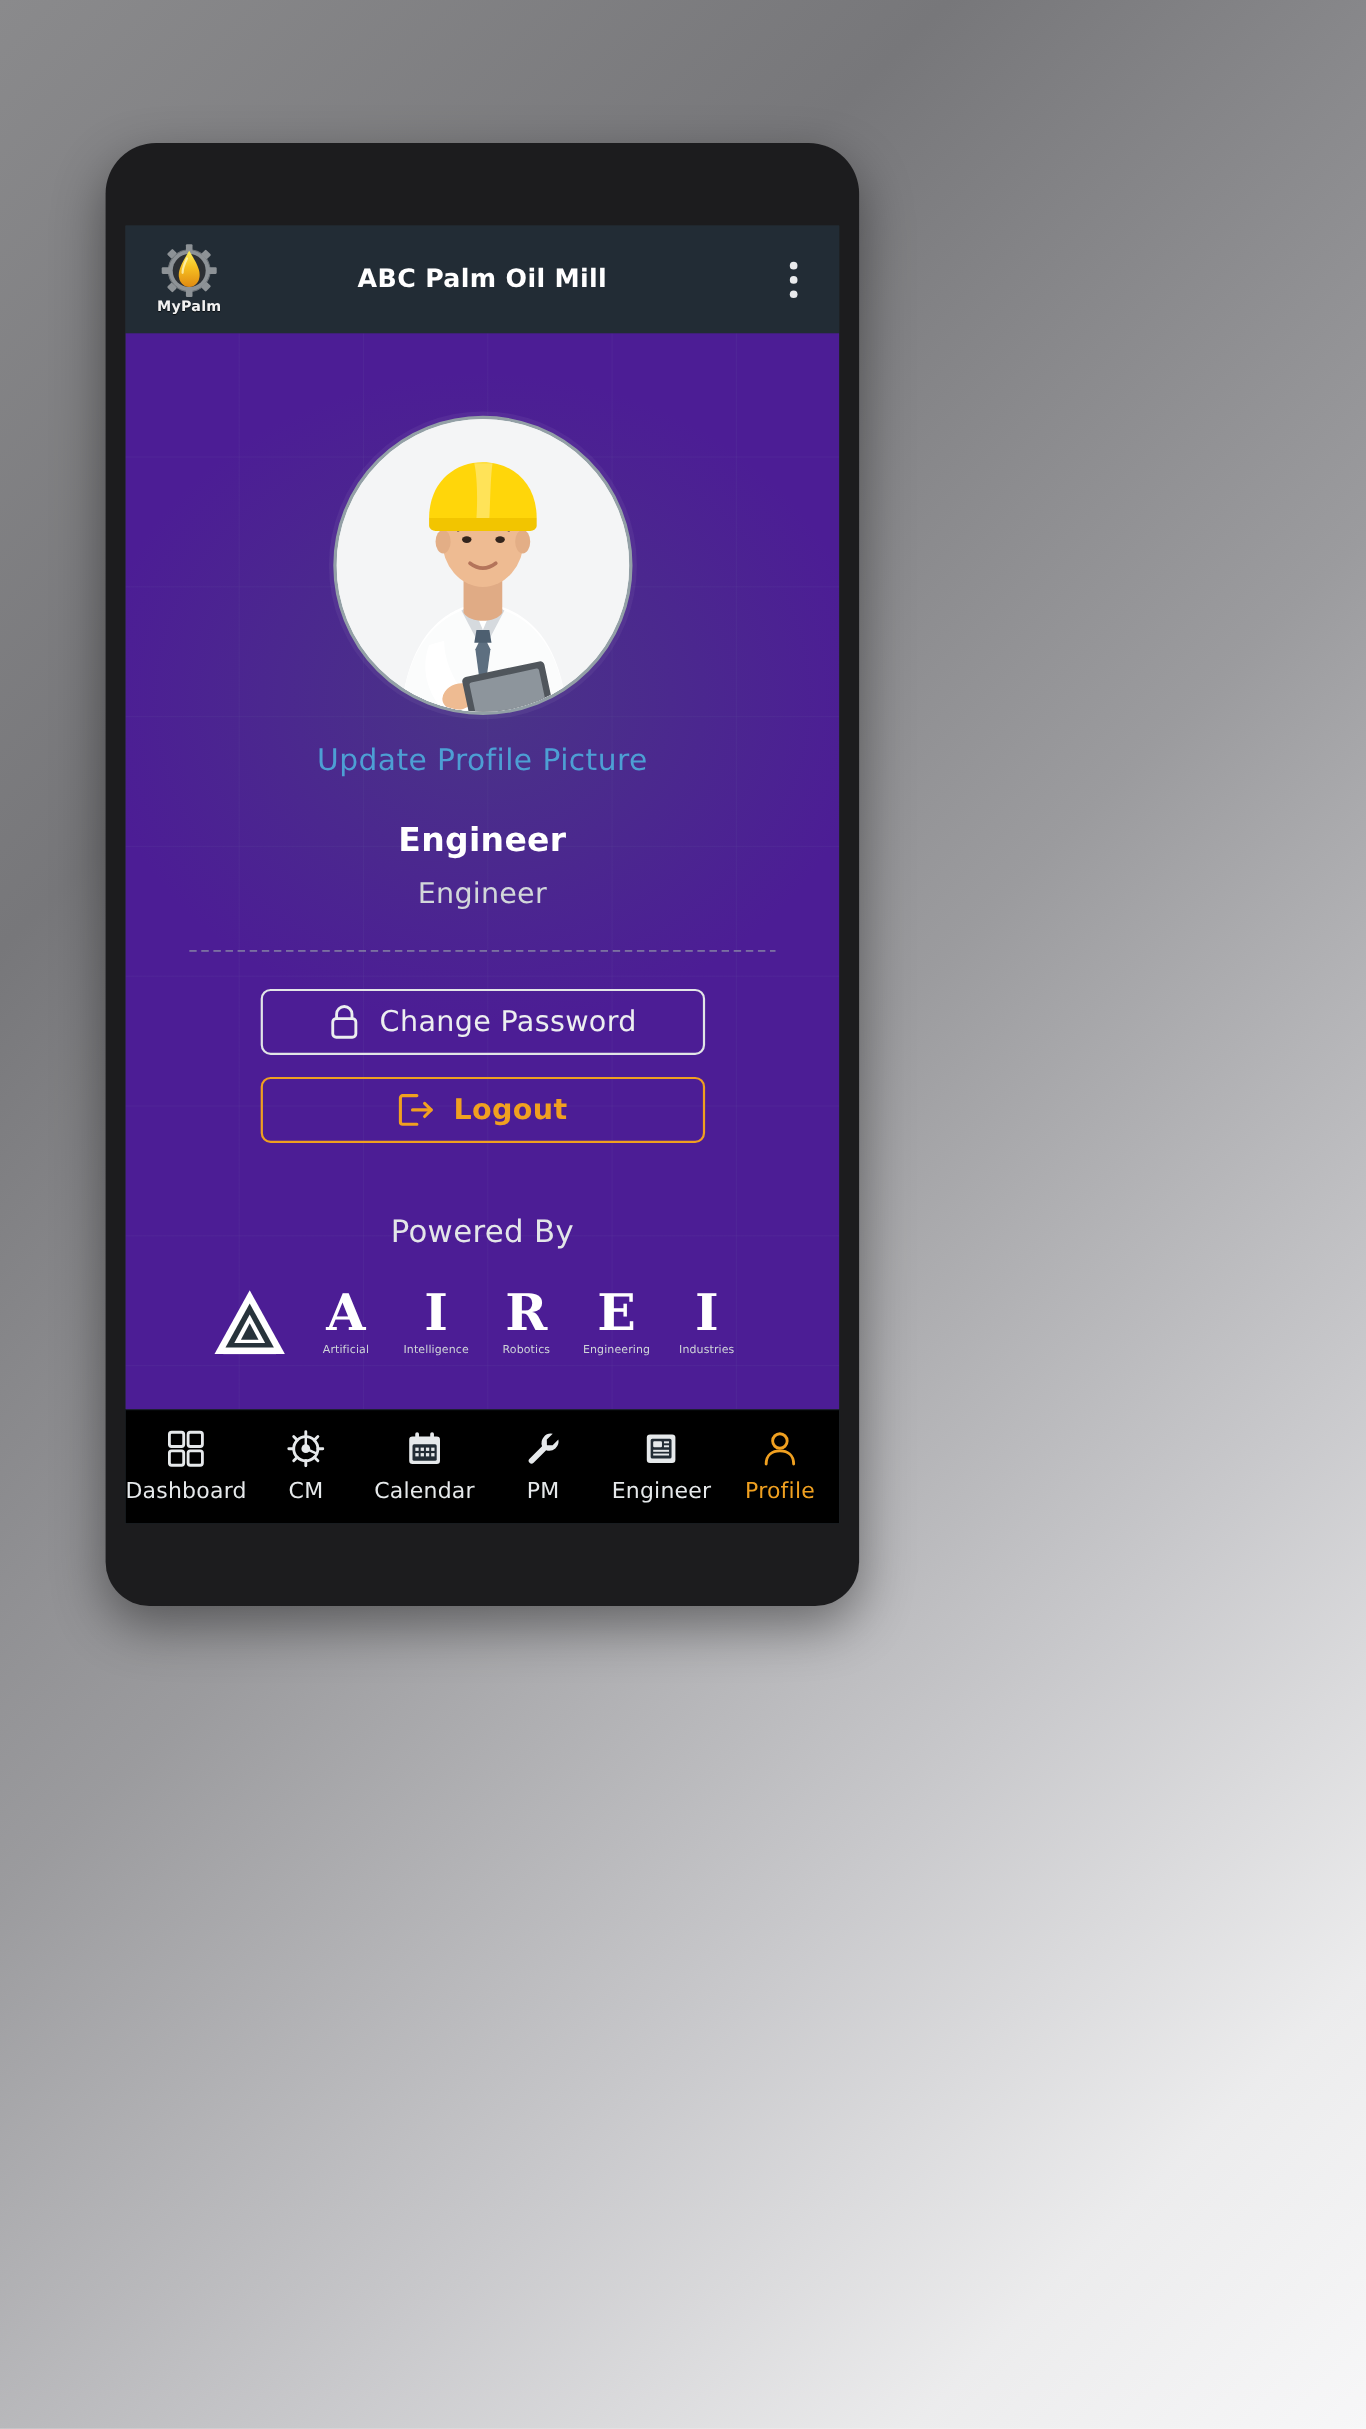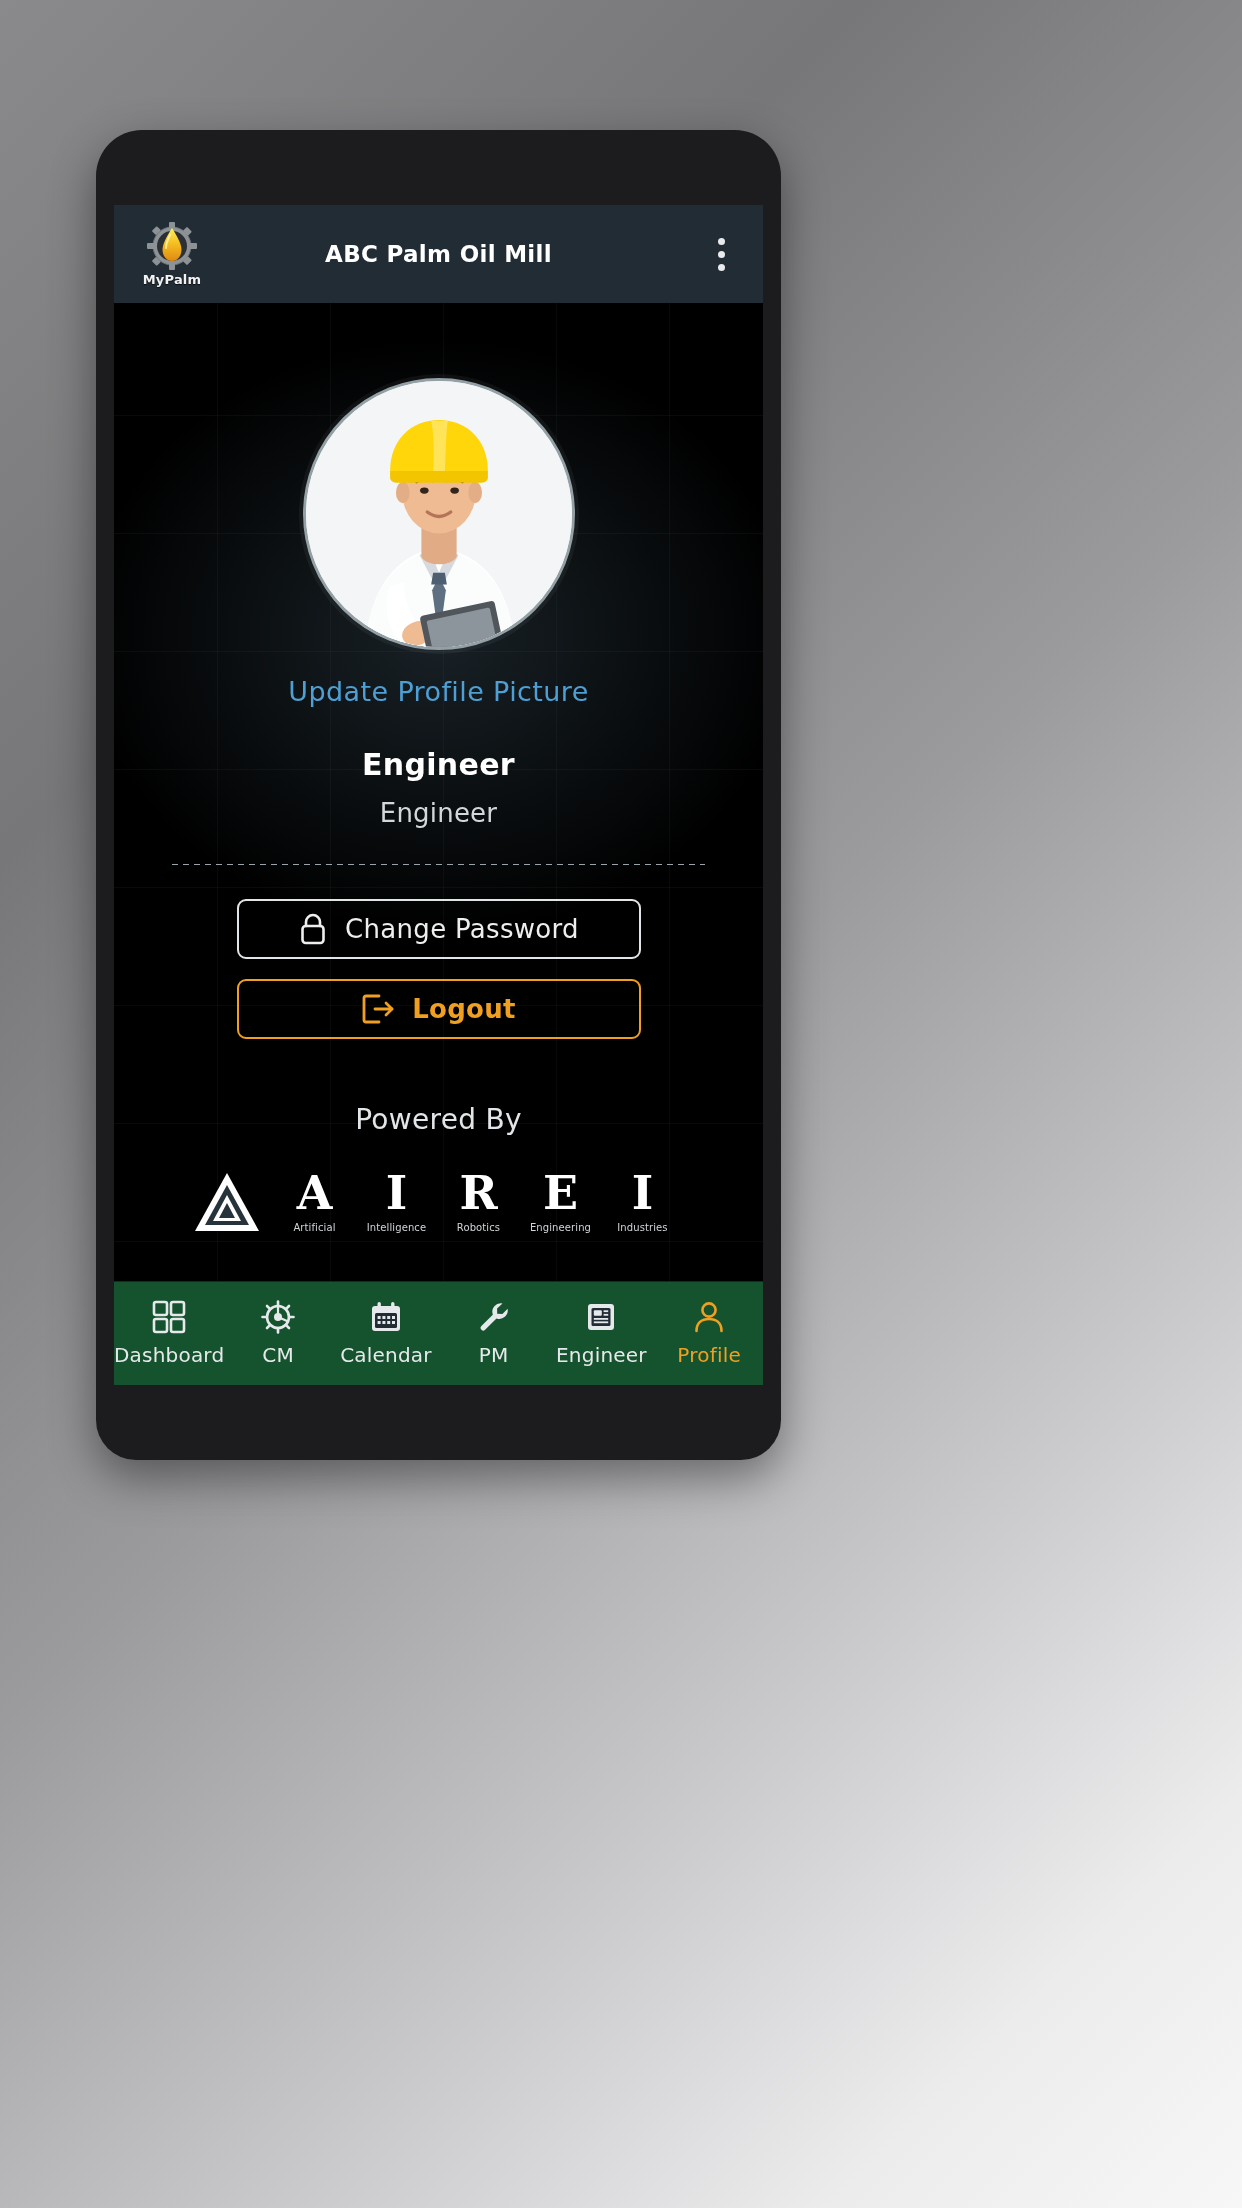--- a/index.html
+++ b/index.html
@@ -48,21 +48,21 @@
   }
   .kebab {
     margin-left:auto; width:40px; height:58px; z-index:2;
     display:flex; flex-direction:column; align-items:center; justify-content:center; gap:6px;
   }
   .kebab i { display:block; width:7px; height:7px; border-radius:50%; background:#e9eaec; }
 
   
   .content {
     flex:1; position:relative; overflow:hidden;
-    background:#000000;
+    background:#4c1d95;
     display:flex; flex-direction:column; align-items:center;
   }
   .grid-bg {
     position:absolute; inset:0; pointer-events:none;
     background-image:
       linear-gradient(rgba(150,180,190,.055) 1px, transparent 1px),
       linear-gradient(90deg, rgba(150,180,190,.055) 1px, transparent 1px);
     background-size:113px 118px;
     background-position:-10px -6px;
   }
@@ -128,21 +128,21 @@
     font-size:46px; color:#ffffff; line-height:1; font-weight:bold;
   }
   .airei-col .sub {
     margin-top:6px; font-size:10px; color:#cfd5d8;
     letter-spacing:.1px; white-space:nowrap;
   }
 
   
   .bottomnav {
     flex:0 0 104px; height:104px;
-    background:#14532d;
+    background:#000000;
     display:flex; align-items:flex-start; border-top:1px solid #1c252c;
   }
   .navitem {
     flex:1; height:100%;
     display:flex; flex-direction:column; align-items:center; justify-content:center; gap:9px;
     color:#e6e9eb;
   }
   .navitem.active { color:#f0a020; }
   .navitem .lbl { font-size:20px; letter-spacing:.2px; }
   .navitem svg { display:block; }

